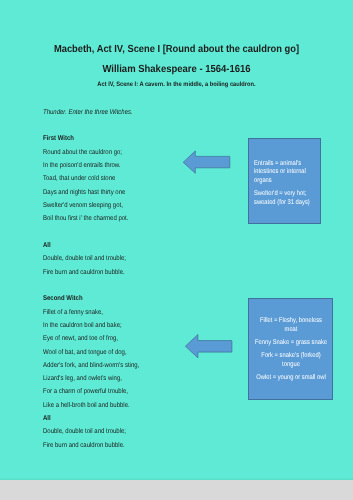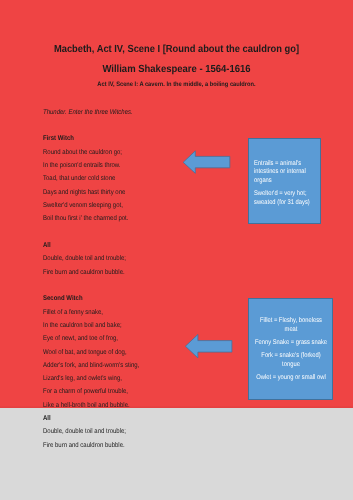--- a/index.html
+++ b/index.html
@@ -13,22 +13,22 @@
   body {
     background: #d9d9d9;
     font-family: "Liberation Sans", sans-serif;
     color: #1c1c1c;
     -webkit-font-smoothing: antialiased;
     text-rendering: geometricPrecision;
   }
   #page {
     position: relative;
     width: 353px;
-    height: 408px;
-    background: #ef4444;
+    height: 480px;
+    background: #5eead4;
   }
 
   
   .doc-head {
     position: absolute;
     left: 0;
     right: 0;
     text-align: center;
     font-weight: bold;
     white-space: nowrap;

